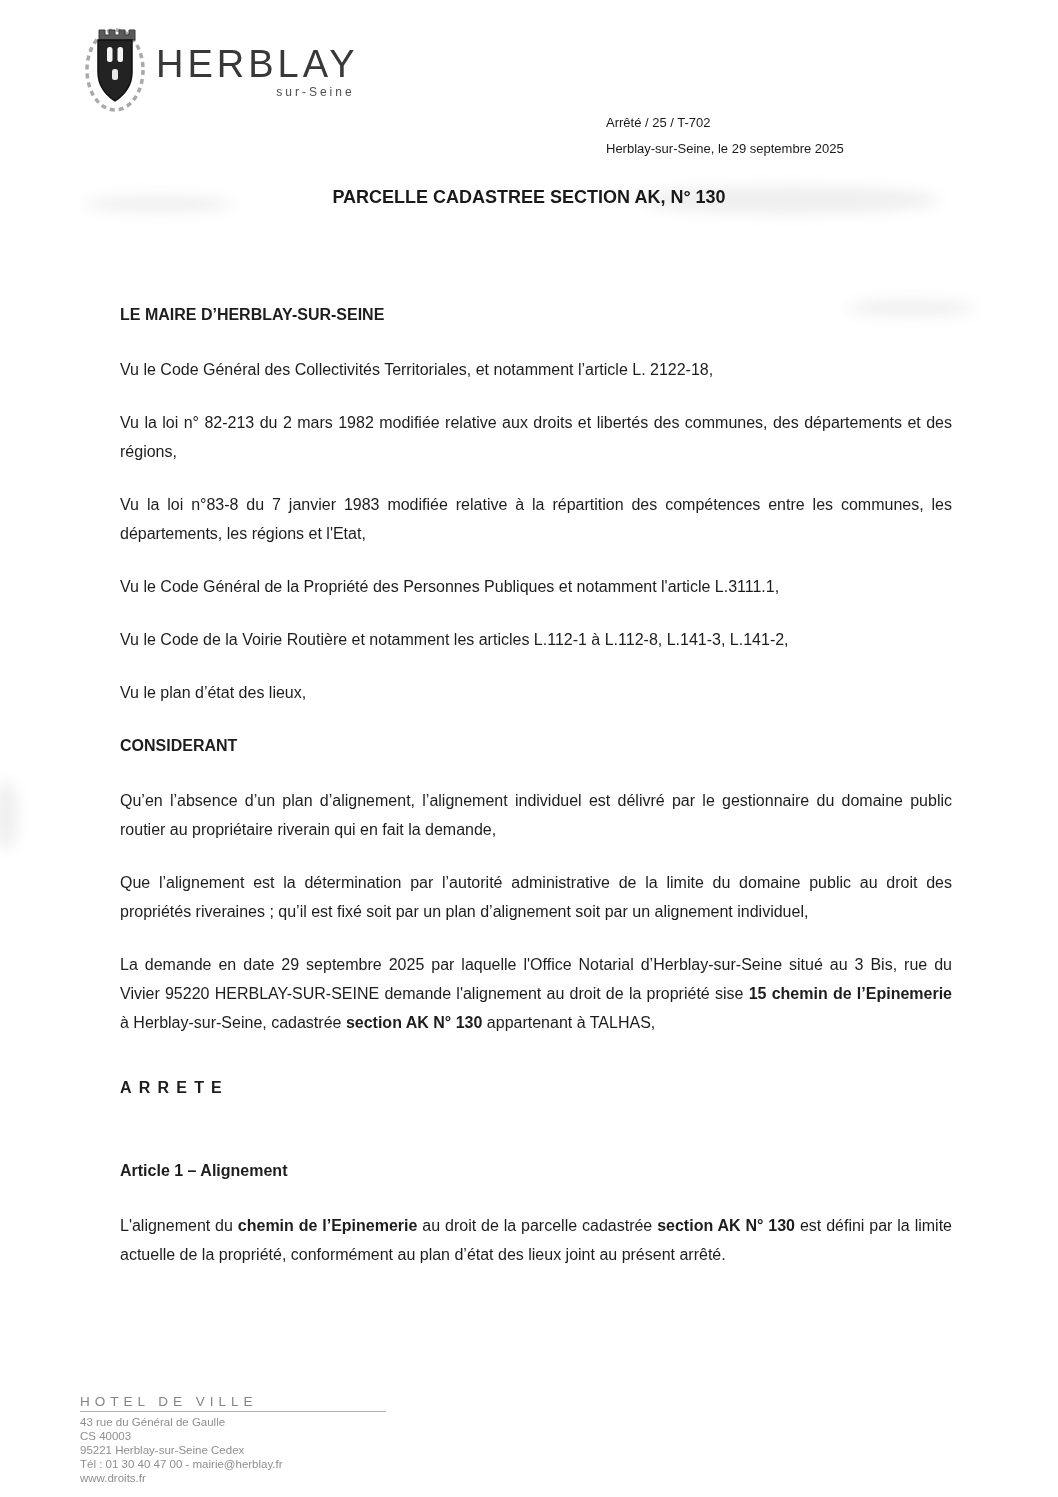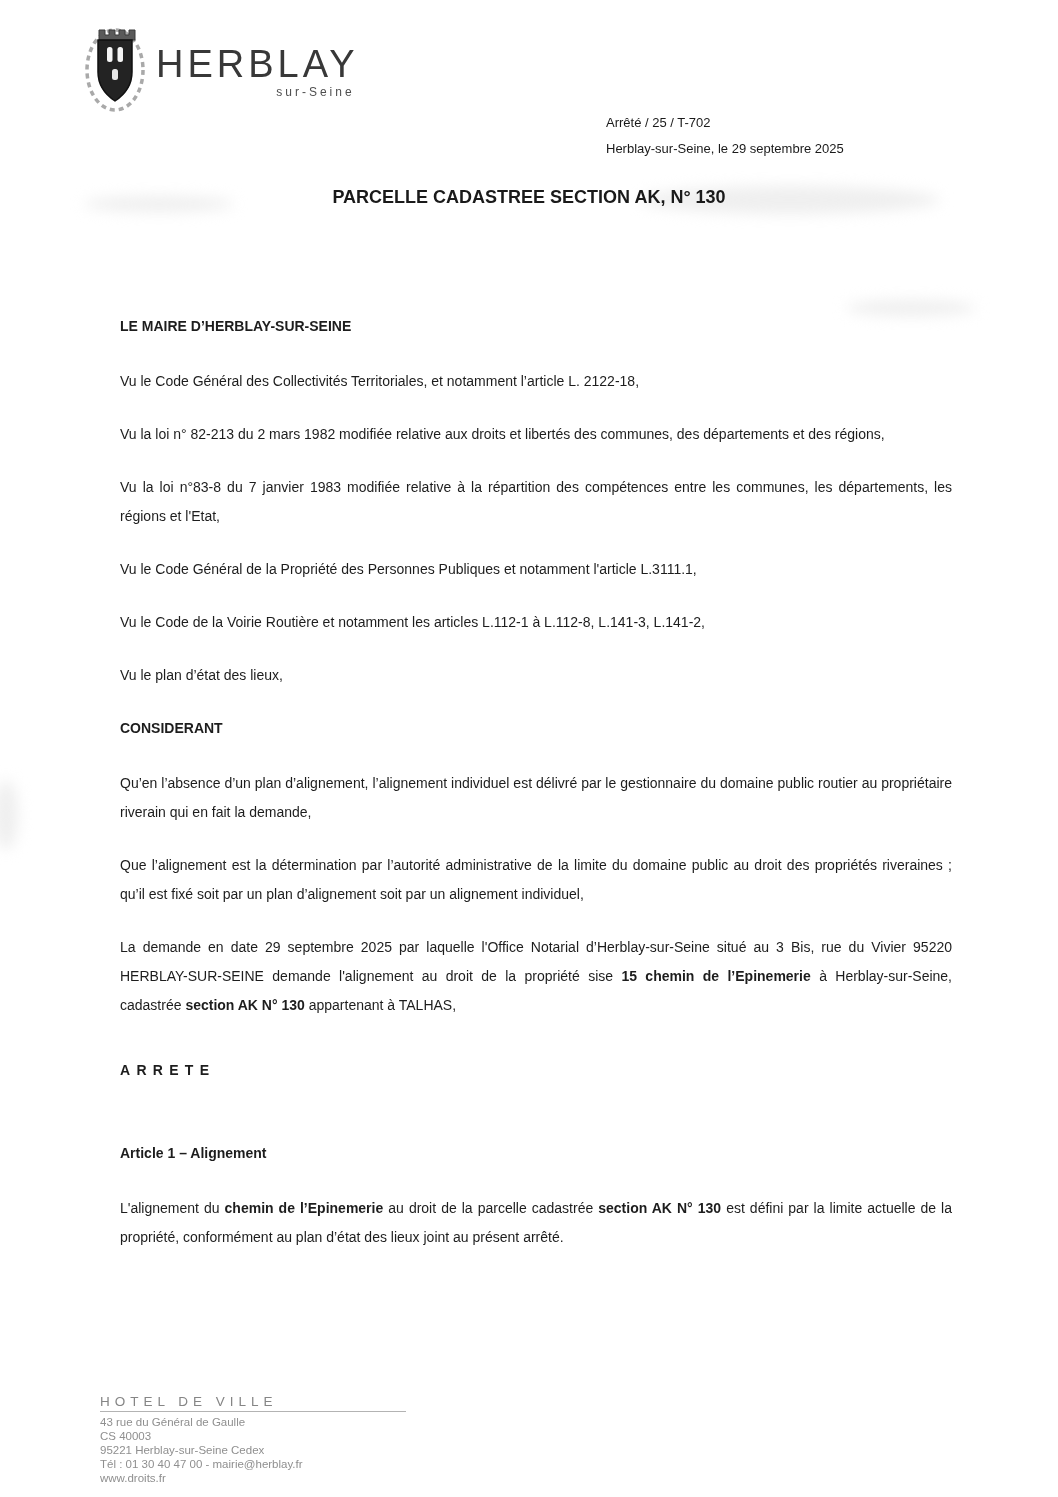--- a/index.html
+++ b/index.html
@@ -75,43 +75,43 @@
     text-align: center;
     font-weight: 700;
     font-size: 18px;
     line-height: 27px;
     color: #1a1a1a;
   }
 
   
   .content {
     position: absolute;
-    top: 312px;
+    top: 300px;
     left: 120px;
     width: 832px;
-    font-size: 14px;
+    font-size: 16px;
     line-height: 29px;
   }
   .content p { margin: 0 0 24px 0; }
   .para { text-align: justify; }
   .h { font-weight: 700; margin-bottom: 26px !important; }
   .h.considerant { margin-top: 2px; }
   .h.arrete {
     letter-spacing: 0.45em;
     margin-top: 36px;
     margin-bottom: 54px !important;
   }
   .h.article { margin-bottom: 26px !important; }
   .b { font-weight: 700; }
   .last { margin-bottom: 0 !important; }
 
   
   .footer {
     position: absolute;
-    left: 100px;
+    left: 80px;
     top: 1395px;
     color: #8f8f8f;
     font-size: 11.5px;
     line-height: 14px;
   }
   .f-title {
     font-size: 13.5px;
     letter-spacing: 5px;
     color: #858585;
     border-bottom: 1px solid #b3b3b3;

